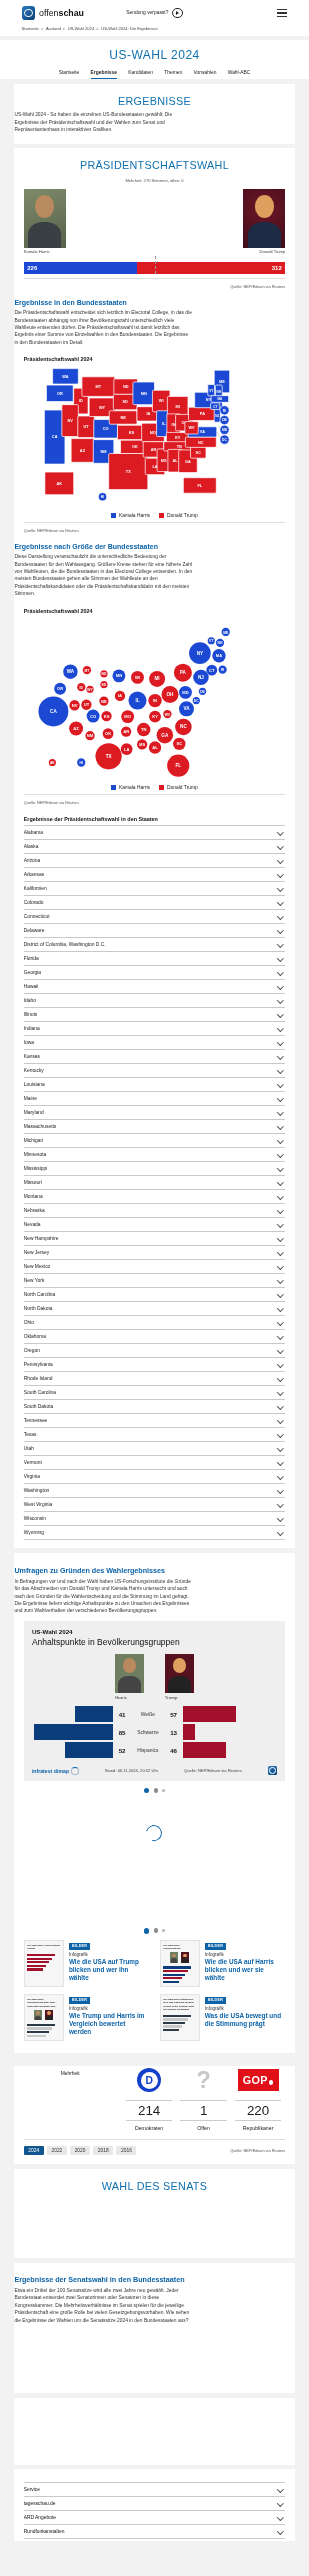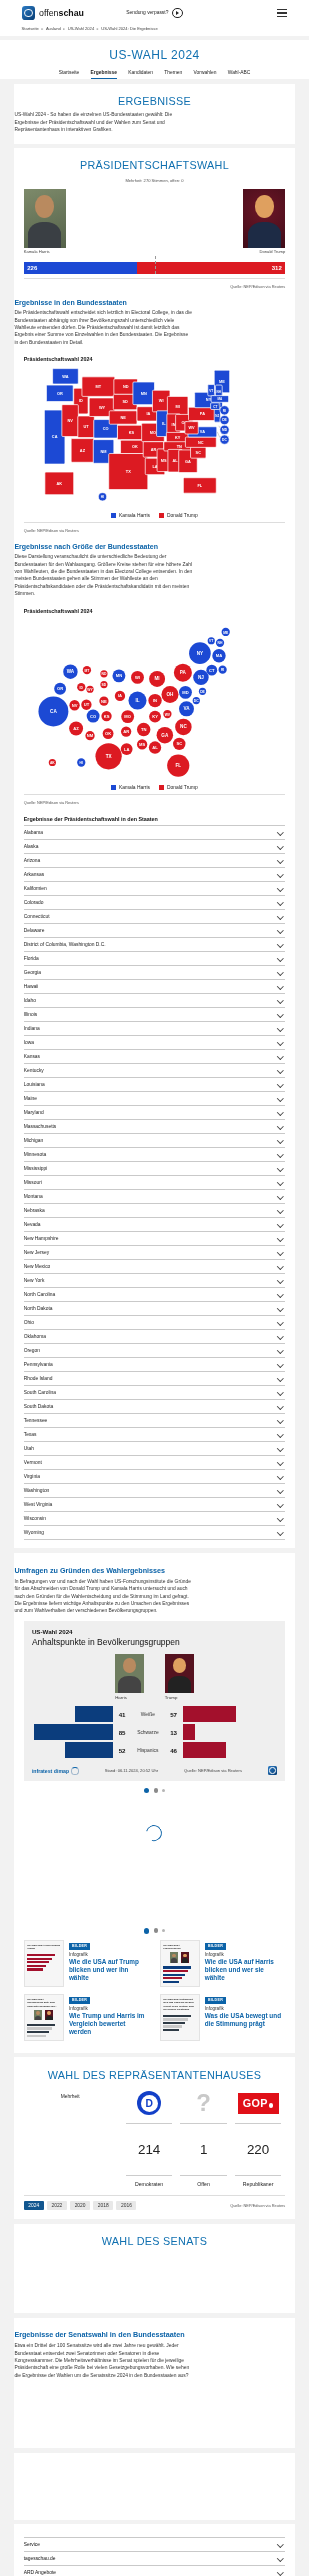--- a/index.html
+++ b/index.html
@@ -96,21 +96,21 @@
   .dmark{position:absolute;left:calc(50% - 0.5px);bottom:-2.6px;height:17.5px;border-left:1px dashed #555;}
   .mehr{font-size:4.9px;color:#222;margin-top:5.2px;}
   .stats{flex:1;display:flex;margin-left:5.2px;}
   .stat{flex:1;text-align:center;padding:0 4.1px;}
   .slogo{height:29px;display:flex;align-items:center;justify-content:center;}
   .dem-logo{width:24px;height:24px;border-radius:50%;background:#1340c8;display:flex;align-items:center;justify-content:center;}
   .dem-logo .in{width:17px;height:17px;border-radius:50%;background:#fff;display:flex;align-items:center;justify-content:center;font-weight:700;font-size:10.3px;color:#1340c8;}
   .qmark{font-size:24px;font-weight:700;color:#c9c9c9;line-height:1;}
   .gop-logo{background:#e01018;color:#fff;font-weight:700;font-size:10.8px;letter-spacing:0.3px;padding:4.6px 5.2px;display:flex;align-items:center;gap:1px;}
   .gop-dot{width:4.6px;height:4.6px;background:#fff;border-radius:50%;align-self:flex-end;margin-bottom:1.5px;}
-  .snum{border-top:0.5px solid #ccc;border-bottom:0.5px solid #ccc;font-size:13.4px;font-weight:300;padding:18px 0;margin-top:5.2px;color:#222;}
+  .snum{border-top:0.5px solid #ccc;border-bottom:0.5px solid #ccc;font-size:13.4px;font-weight:300;padding:2px 0;margin-top:5.2px;color:#222;}
   .slab{font-size:5.2px;padding-top:4.6px;color:#222;}
   .house-foot{display:flex;justify-content:space-between;align-items:center;margin:8.2px 9.3px 0;border-top:0.5px solid #ddd;padding:5.2px 0 8.2px;}
   .years{display:flex;gap:3.1px;}
   .year{font-size:4.9px;padding:2.1px 4.6px;background:#e8e8e8;color:#333;border-radius:1px;cursor:pointer;}
   .year.active{background:#11568f;color:#fff;}
   
   .frow{display:flex;justify-content:space-between;align-items:center;height:13px;border-top:0.5px solid #c9c9c9;font-size:4.9px;color:#111;cursor:pointer;}
   .frow:last-of-type{border-bottom:0.5px solid #c9c9c9;}
   svg text{font-family:"Liberation Sans",sans-serif;font-weight:700;fill:#fff;}
   .ph-sm-h{background:#6f7d60;--skin:#b98a5f;--suit:#444;}
@@ -773,21 +773,20 @@
             <div class="tbar" style="background: rgb(46, 58, 69); width: 49%;"></div>
           </div>
         </div>
         <div><div class="badge">BILDER</div><div class="tcat">Infografik</div><h4 class="ttitle">Was die USA bewegt und die Stimmung prägt</h4></div>
       </div>
     </div>
 </div>
 <div class="gap"></div>
 
 <div class="card" style="padding-bottom:1px;">
-  <h2 class="sec-title">WAHL DES REPRÄSENTANTENHAUSES</h2>
   <div class="house">
     <div class="donut-wrap">
       <div class="mehr">Mehrheit</div>
     </div>
     <div class="stats" id="house-stats">
         <div class="stat">
           <div class="slogo">
             <span class="dem-logo">
               <span class="in">D</span>
             </span>

